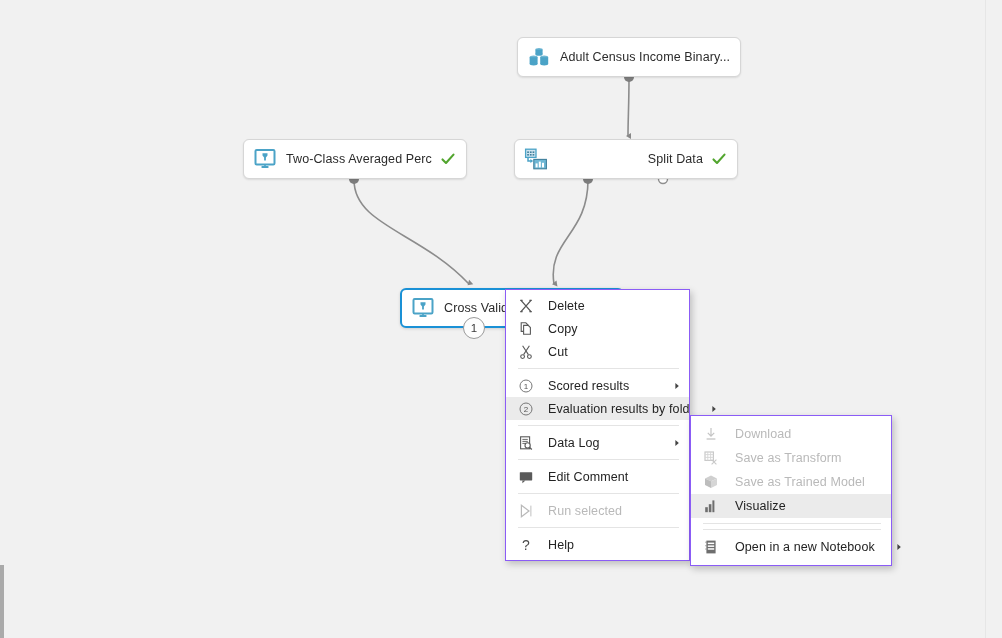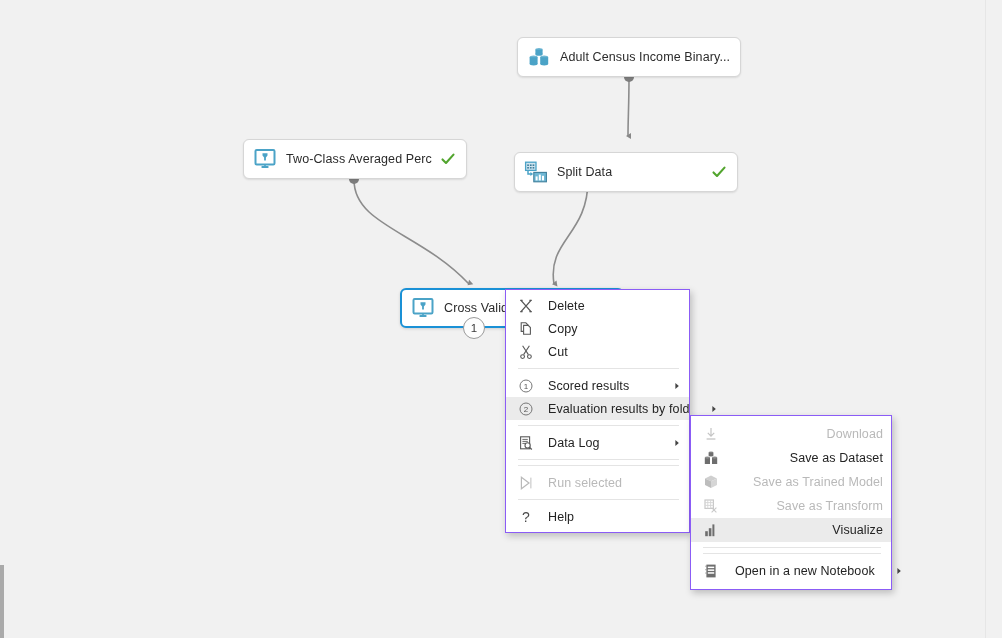--- a/index.html
+++ b/index.html
@@ -123,21 +123,21 @@
     flex: 0 0 auto;
     margin-left: 20px;
     width: 8px; height: 8px;
   }
   .sep {
     height: 1px;
     background: #e4e4e4;
     margin: 5px 10px 5px 12px;
   }
   .menu-main { left: 505px; top: 289px; width: 185px; }
-  .menu-sub  { left: 690px; top: 415px; width: 202px; padding: 6px 0; text-align: right; }
+  .menu-sub  { left: 690px; top: 415px; width: 202px; padding: 6px 0; }
   .menu-sub .mi { height: 24px; padding-left: 12px; }
   .menu-sub .mi-ic { margin-right: 16px; }
 </style>
 </head>
 <body>
 
 <div id="root">
 
   <div id="canvas">
 
@@ -184,21 +184,21 @@
         <path d="M9.5 6.3 h5 v2.1 l-1.6 2.2 v3.0 h-1.8 v-3.0 l-1.6 -2.2 z" fill="#4ba3c7"></path>
         <rect x="8.3" y="19" width="7.4" height="2" rx="1" fill="#4ba3c7"></rect>
         <rect x="11.2" y="17.2" width="1.6" height="2.2" fill="#4ba3c7"></rect>
       </svg>
       <span class="nd-label">Two-Class Averaged Percept...</span>
       <svg class="nd-check" viewBox="0 0 16 16">
         <path d="M2.5 8.4 L6 12 L13.5 3.6" fill="none" stroke="#52a52e" stroke-width="2.1" stroke-linecap="round" stroke-linejoin="round"></path>
       </svg>
     </div>
 
-    <div class="node" style="left:514px;top:152px;width:224px;">
+    <div class="node" style="left:514px;top:139px;width:224px;text-align:right;">
       <svg class="nd-icon" viewBox="0 0 24 24">
         <rect x="1.6" y="2.2" width="10.4" height="8.2" fill="#cfe4ef" stroke="#4ba3c7" stroke-width="1.3"></rect>
         <rect x="3.2" y="4.4" width="1.7" height="1.6" fill="#3f7f9c"></rect>
         <rect x="5.9" y="4.4" width="1.7" height="1.6" fill="#3f7f9c"></rect>
         <rect x="8.6" y="4.4" width="1.7" height="1.6" fill="#3f7f9c"></rect>
         <rect x="3.2" y="7.0" width="1.7" height="1.6" fill="#3f7f9c"></rect>
         <rect x="5.9" y="7.0" width="1.7" height="1.6" fill="#3f7f9c"></rect>
         <rect x="8.6" y="7.0" width="1.7" height="1.6" fill="#3f7f9c"></rect>
         <path d="M4 11 L4 14 L8 14" fill="none" stroke="#4ba3c7" stroke-width="1.5"></path>
         <path d="M6.4 12.1 L9.2 14 L6.4 15.9 z" fill="#4ba3c7"></path>
@@ -288,20 +288,27 @@
         <path d="M11.5 12.3 L13.8 14.4" stroke="#5a5a5a" stroke-width="1.3"></path>
       </svg>
       <span class="mi-tx">Data Log</span>
       <svg class="mi-ar" viewBox="0 0 8 8">
         <path d="M2.4 1 L5.8 4 L2.4 7 z" fill="#444"></path>
       </svg>
     </div>
 
     <div class="sep"></div>
 
+    <div class="mi">
+      <svg class="mi-ic" viewBox="0 0 16 16">
+        <rect x="1.8" y="3.2" width="12.4" height="8.2" rx="0.6" fill="#5a5a5a"></rect>
+        <path d="M4.4 11.4 L4.4 14.2 L7.4 11.4 z" fill="#5a5a5a"></path>
+      </svg>
+      <span class="mi-tx">Edit Comment</span>
+    </div>
 
     <div class="sep"></div>
 
     <div class="mi disabled">
       <svg class="mi-ic" viewBox="0 0 16 16">
         <path d="M3.4 2.2 L11 8 L3.4 13.8 z" fill="none" stroke="#b9b9b9" stroke-width="1.2"></path>
         <rect x="12.2" y="2.6" width="1.3" height="10.8" fill="#cfcfcf"></rect>
       </svg>
       <span class="mi-tx">Run selected</span>
     </div>
@@ -319,49 +326,37 @@
   <div class="menu menu-sub">
 
     <div class="mi disabled">
       <svg class="mi-ic" viewBox="0 0 16 16">
         <path d="M8 2 L8 9.6 M4.8 6.8 L8 10.2 L11.2 6.8" fill="none" stroke="#c4c4c4" stroke-width="1.2"></path>
         <path d="M3.6 13 h8.8" stroke="#c4c4c4" stroke-width="1.3"></path>
       </svg>
       <span class="mi-tx">Download</span>
     </div>
 
-    <div class="mi">
-      <svg class="mi-ic" viewBox="0 0 16 16">
-        <ellipse cx="8" cy="2.6" rx="2.4" ry="1.1" fill="#8b8b8b"></ellipse>
-        <rect x="5.6" y="2.6" width="4.8" height="2.8" fill="#6e6e6e"></rect>
-        <ellipse cx="8" cy="5.4" rx="2.4" ry="1.1" fill="#6e6e6e"></ellipse>
-        <rect x="1.8" y="7.6" width="5.2" height="6.4" fill="#6e6e6e"></rect>
-        <ellipse cx="4.4" cy="7.6" rx="2.6" ry="1.1" fill="#8b8b8b"></ellipse>
-        <rect x="9" y="7.6" width="5.2" height="6.4" fill="#6e6e6e"></rect>
-        <ellipse cx="11.6" cy="7.6" rx="2.6" ry="1.1" fill="#8b8b8b"></ellipse>
-      </svg>
-      <span class="mi-tx">Save as Dataset</span>
+
+    <div class="mi disabled">
+      <svg class="mi-ic" viewBox="0 0 16 16">
+        <rect x="2" y="2" width="8.4" height="8.4" fill="none" stroke="#c9c9c9" stroke-width="1.2"></rect>
+        <path d="M2 4.6 h8.4 M4.8 2 v8.4 M7.6 2 v8.4 M2 7.4 h8.4" stroke="#d5d5d5" stroke-width=".9"></path>
+        <path d="M8.6 9.6 L13.4 14.4 M13.4 9.6 L8.6 14.4" stroke="#c9c9c9" stroke-width="1.1"></path>
+      </svg>
+      <span class="mi-tx">Save as Transform</span>
     </div>
 
     <div class="mi disabled">
       <svg class="mi-ic" viewBox="0 0 16 16">
         <path d="M8 1.6 L14 4.4 L8 7.2 L2 4.4 z" fill="#cfcfcf"></path>
         <path d="M2 4.4 L2 11 L8 14 L8 7.2 z" fill="#bdbdbd"></path>
         <path d="M14 4.4 L14 11 L8 14 L8 7.2 z" fill="#d6d6d6"></path>
       </svg>
       <span class="mi-tx">Save as Trained Model</span>
-    </div>
-
-    <div class="mi disabled">
-      <svg class="mi-ic" viewBox="0 0 16 16">
-        <rect x="2" y="2" width="8.4" height="8.4" fill="none" stroke="#c9c9c9" stroke-width="1.2"></rect>
-        <path d="M2 4.6 h8.4 M4.8 2 v8.4 M7.6 2 v8.4 M2 7.4 h8.4" stroke="#d5d5d5" stroke-width=".9"></path>
-        <path d="M8.6 9.6 L13.4 14.4 M13.4 9.6 L8.6 14.4" stroke="#c9c9c9" stroke-width="1.1"></path>
-      </svg>
-      <span class="mi-tx">Save as Transform</span>
     </div>
 
     <div class="mi hl">
       <svg class="mi-ic" viewBox="0 0 16 16">
         <rect x="2.2" y="9.2" width="2.6" height="5" fill="#6e6e6e"></rect>
         <rect x="5.8" y="6.2" width="2.6" height="8" fill="#6e6e6e"></rect>
         <rect x="9.4" y="2.4" width="2.0" height="11.8" fill="#6e6e6e"></rect>
       </svg>
       <span class="mi-tx">Visualize</span>
     </div>

